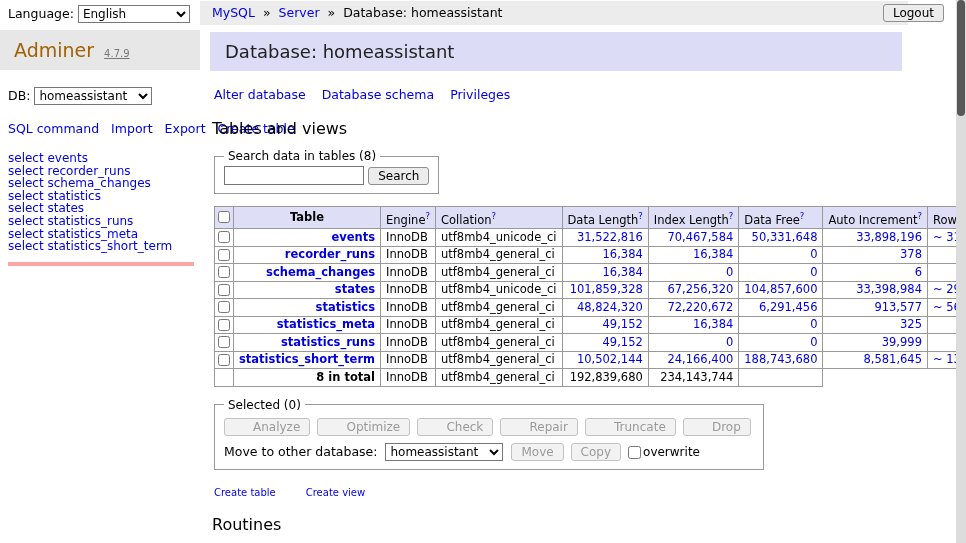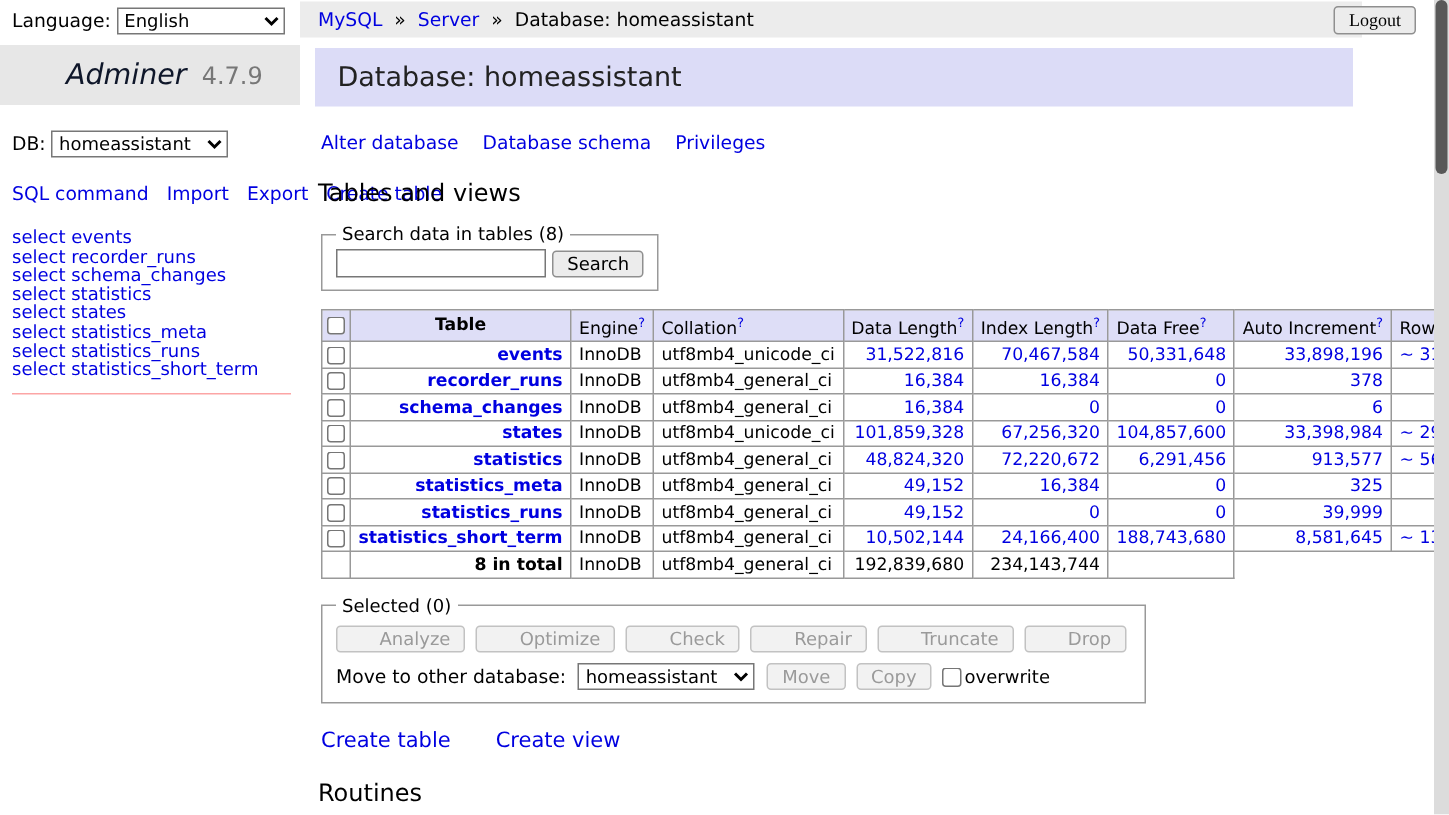--- a/index.html
+++ b/index.html
@@ -14,32 +14,32 @@
            border: 1px solid #8f8f8f; border-radius: 3px; color: #000; }
   button:disabled { color: #9a9a9a; border-color: #c2c2c2; background: #f2f2f2; }
   select { font-family: inherit; font-size: 12px; border: 1px solid #777; background: #fff; }
   input[type=text] { border: 1px solid #777; font-size: 12px; padding: 1px 3px; }
 
   .lang-row { position: absolute; top: 5px; left: 8px; font-size: 12.5px; }
   .lang-row select { width: 112px; }
   .breadcrumb { position: absolute; left: 200px; top: 1px; width: 708px; height: 24px;
                 background: #ececec; line-height: 24px; padding-left: 12px; font-size: 12.5px; }
   .breadcrumb .sep { margin: 0 4px; color: #000; }
-  .logout-btn { position: absolute; top: 4px; right: 22px; font-family: Liberation Serif, serif; }
+  .logout-btn { position: absolute; top: 4px; right: 22px; }
 
   .sidebar { position: absolute; left: 0; top: 30px; width: 200px; bottom: 0; background: #fff; }
   .sidebar h1 { background: #e7e7e7; padding: 9px 14px; font-size: 19px; font-weight: normal; }
-  .app-name { font-style: italic; color: #0f172a; margin-left: 30px; }
-  .app-version { font-size: 16px; color: #777; margin-left: 4px; }
+  .app-name { color: #a16207; }
+  .app-version { font-size: 10px; color: #777; margin-left: 4px; text-decoration: underline; }
   .db-row { margin: 17px 0 0 8px; font-size: 12.5px; }
   .db-row select { width: 118px; }
   .side-actions { margin: 15px 0 0 8px; width: 172px; font-size: 12.5px; line-height: 17px; }
   .side-actions a { margin-right: 12px; white-space: nowrap; }
   .side-tables { margin: 15px 0 0 8px; width: 186px; font-size: 12px;
-                 padding-bottom: 9px; border-bottom: 1px solid #fca5a5; }
+                 padding-bottom: 9px; border-bottom: 4px solid #fca5a5; }
   .side-tables a { display: block; line-height: 12.6px; white-space: nowrap; }
 
   .main { position: absolute; left: 210px; top: 30px; width: 692px; }
   .main h2 { background: #dcdcf7; padding: 9px 15px; font-size: 18px; font-weight: normal; color: #222; margin-top: 2px; }
   .db-links { margin: 16px 0 0 4px; font-size: 12.5px; }
   .db-links a { margin-right: 16px; }
   .main h3 { font-size: 16px; font-weight: normal; margin: 17px 0 0 2px; }
 
   fieldset { border: 1px solid #999; margin: 11px 0 0 4px; padding: 3px 9px 8px; display: inline-block; }
   legend { font-size: 12px; padding: 0 4px; }
@@ -60,21 +60,21 @@
   .tables input[type=checkbox] { width: 12px; height: 12px; vertical-align: middle; }
 
   .selected-fieldset .btn-row { margin: 3px 0 7px; }
   .selected-fieldset .btn-row button { margin-right: 3px; padding-left: 28px; }
   .move-row { font-size: 12.5px; }
   .move-row select { width: 118px; margin: 0 4px; }
   .move-row button { margin-right: 3px; }
   .move-row label { font-size: 12px; }
   .move-row input[type=checkbox] { vertical-align: middle; margin-right: 2px; }
 
-  .create-links { margin: 17px 0 16px 4px; font-size: 14px; }
+  .create-links { margin: 17px 0 16px 4px; font-size: 10px; }
   .create-links a { margin-right: 30px; }
 
   .vscrollbar { position: absolute; right: 0; top: 0; width: 10px; height: 543px; background: #dcdcdc; }
   .vthumb { position: absolute; left: 1px; top: 0; width: 8px; height: 116px; background: #585858; border-radius: 4px; }
 </style>
 </head>
 <body>
 
 <div class="lang-row">
   <span>Language:</span>
@@ -106,22 +106,22 @@
   </div>
   <p class="side-actions">
     <a>SQL command</a><a>Import</a><a>Export</a><a>Create table</a>
   </p>
   <div class="side-tables">
     <a>select events</a>
     <a>select recorder_runs</a>
     <a>select schema_changes</a>
     <a>select statistics</a>
     <a>select states</a>
+    <a>select statistics_runs</a>
     <a>select statistics_meta</a>
-    <a>select statistics_runs</a>
     <a>select statistics_short_term</a>
   </div>
 </div>
 
 <div class="main">
   <h2>Database: homeassistant</h2>
 
   <p class="db-links">
     <a>Alter database</a><a>Database schema</a><a>Privileges</a>
   </p>

